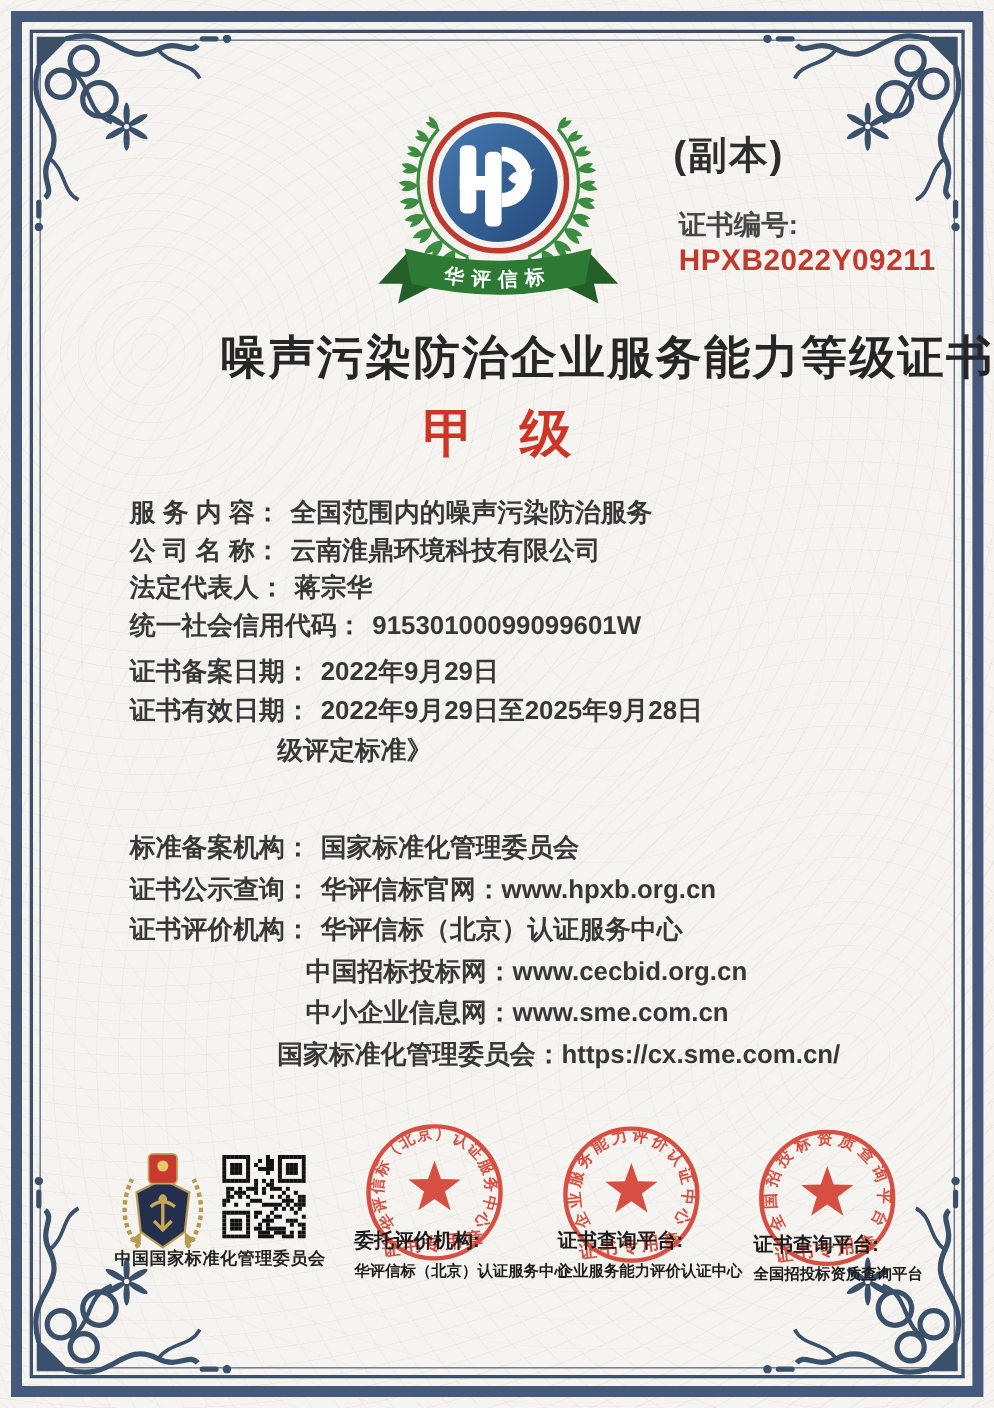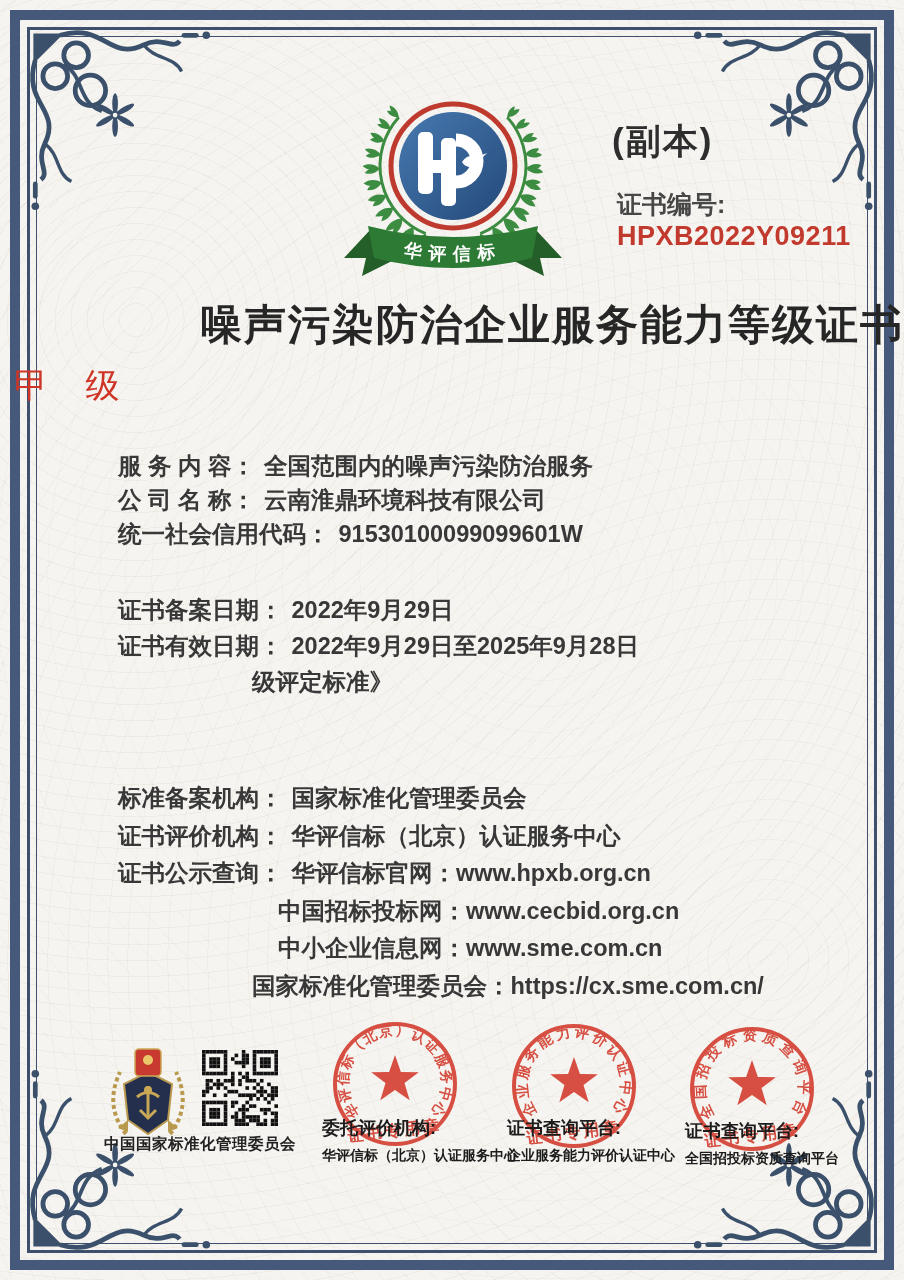--- a/index.html
+++ b/index.html
@@ -22,27 +22,27 @@
   .corner.bl{ bottom:22px; left:22px; transform:scaleY(-1); }
   .corner.br{ bottom:22px; right:22px; transform:scale(-1,-1); }
   
   .logo{ position:absolute; left:338px; top:90px; }
   .copy-label{ position:absolute; left:612px; top:118px; font-size:35px; font-weight:800; color:#2e2e2e; letter-spacing:2px; }
   .certno-label{ position:absolute; left:617px; top:188px; font-size:25px; font-weight:800; color:#474747; }
   .certno-value{ position:absolute; left:617px; top:221px; font-size:27px; font-weight:800; color:#c23a2e; letter-spacing:.5px; }
   
   .title{ position:absolute; left:0; right:0; top:297px; text-align:right;
           font-size:42px; font-weight:900; color:#262626; letter-spacing:2px; }
-  .grade{ position:absolute; left:0; right:0; top:363px; 
-          font-size:34px; font-weight:400; color:#ce3526; letter-spacing:14px; text-indent:14px; }
+  .grade{ position:absolute; left:0; right:0; top:363px; text-align:center;
+          font-size:47px; font-weight:700; color:#ce3526; letter-spacing:14px; text-indent:14px; }
   
   .block{ position:absolute; left:118px; color:#383838; font-weight:700; }
   .block1{ top:449px; } .block1 .iline{ line-height:34px; }
   .block2{ top:592px; } .block2 .iline{ line-height:36px; }
-  .block3{ top:780px; } .block3 .iline{ line-height:37.5px; }
+  .block3{ top:752px; } .block3 .iline{ line-height:37.5px; }
   .iline{ font-size:23.5px; white-space:nowrap; }
   .iline .lab{ margin-right:9px;text-align:center; }
   .iline.indent{ padding-left:160px; }
   .iline.indent-sm{ padding-left:134px; }
   
   .emblem{ position:absolute; left:98px; top:1044px; }
   .qr{ position:absolute; left:202px; top:1050px; }
   .emblem-caption{ position:absolute; left:104px; top:1134px; font-size:15.5px; font-weight:700; color:#222; letter-spacing:.5px; }
   .seal{ position:absolute; width:140px; height:140px; opacity:.88; }
   .seal.s0{ left:325px; top:1014px; } .seal.s1{ left:504px; top:1016px; } .seal.s2{ left:682px; top:1019px; }
@@ -256,33 +256,34 @@
   <div class="copy-label">(副本)</div>
   <div class="certno-label">证书编号:</div>
   <div class="certno-value">HPXB2022Y09211</div>
 
   <div class="title">噪声污染防治企业服务能力等级证书</div>
   <div class="grade">甲 级</div>
 
   <div class="block block1">
     <div class="iline"><span class="lab">服 务 内 容：</span><span class="val">全国范围内的噪声污染防治服务</span></div>
     <div class="iline"><span class="lab">公 司 名 称：</span><span class="val">云南淮鼎环境科技有限公司</span></div>
+    <div class="iline"><span class="lab">法定代表人：</span><span class="val">蒋宗华</span></div>
     <div class="iline"><span class="lab">统一社会信用代码：</span><span class="val">91530100099099601W</span></div>
   </div>
 
   <div class="block block2">
     <div class="iline"><span class="lab">证书备案日期：</span><span class="val">2022年9月29日</span></div>
     <div class="iline"><span class="lab">证书有效日期：</span><span class="val">2022年9月29日至2025年9月28日</span></div>
     <div class="iline indent-sm"><span class="val">级评定标准》</span></div>
   </div>
 
   <div class="block block3">
     <div class="iline"><span class="lab">标准备案机构：</span><span class="val">国家标准化管理委员会</span></div>
+    <div class="iline"><span class="lab">证书公示查询：</span><span class="val">华评信标官网：www.hpxb.org.cn</span></div>
     <div class="iline"><span class="lab">证书评价机构：</span><span class="val">华评信标（北京）认证服务中心</span></div>
-    <div class="iline"><span class="lab">证书公示查询：</span><span class="val">华评信标官网：www.hpxb.org.cn</span></div>
     <div class="iline indent"><span class="val">中国招标投标网：www.cecbid.org.cn</span></div>
     <div class="iline indent"><span class="val">中小企业信息网：www.sme.com.cn</span></div>
     <div class="iline indent-sm"><span class="val">国家标准化管理委员会：https://cx.sme.com.cn/</span></div>
   </div>
 
   <svg class="emblem" width="100" height="100" viewBox="0 0 100 100">
     <path d="M28,90 Q6,62 22,28" fill="none" stroke="#b9994e" stroke-width="4" stroke-dasharray="4,3"></path>
     <path d="M72,90 Q94,62 78,28" fill="none" stroke="#b9994e" stroke-width="4" stroke-dasharray="4,3"></path>
     <path d="M50,28 L74,40 L70,76 L50,90 L30,76 L26,40 Z" fill="#242f4e" stroke="#b9994e" stroke-width="2"></path>
     <g stroke="#c9a855" stroke-width="3" fill="none">

